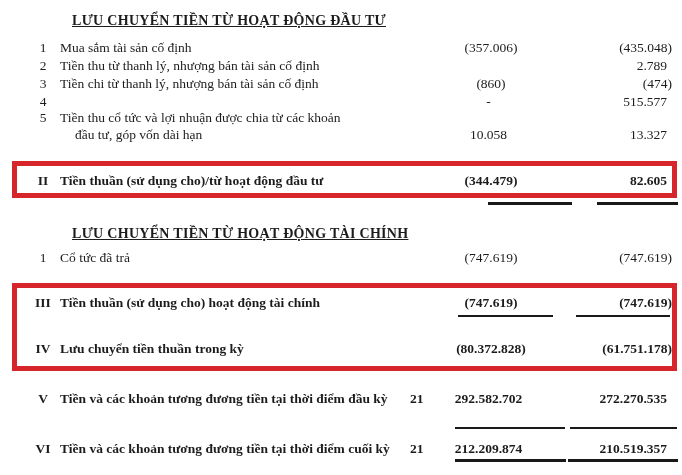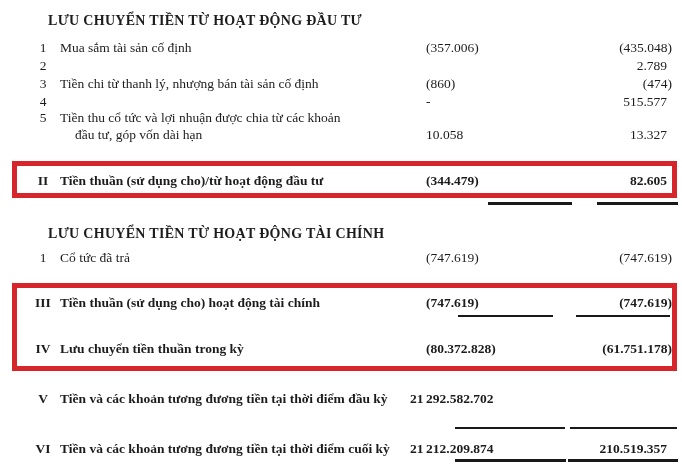--- a/index.html
+++ b/index.html
@@ -4,30 +4,30 @@
 <style>
   :root { --hl:#d6252b; }
   * { margin:0; padding:0; box-sizing:border-box; }
   body { background:#fff; }
   .page {
     position:relative; width:682px; height:475px; background:#fff;
     font-family:"Liberation Serif","DejaVu Serif",serif;
     color:#1c1c1c; font-size:13.5px; overflow:hidden;
   }
   .sec-title {
-    position:absolute; left:48px; font-weight:700; font-size:14px;
-    white-space:nowrap; letter-spacing:.3px;
+    position:absolute; left:72px; font-weight:700; font-size:14px;
+    white-space:nowrap; letter-spacing:.3px;text-decoration:underline;
   }
   .row { position:absolute; left:0; width:682px; height:17px; line-height:17px; white-space:nowrap; }
   .row span { position:absolute; top:0; line-height:17px; }
   .no    { left:30px; width:26px; text-align:center; }
   .label { left:60px; }
   .row .l2 { left:75px; top:17px; }
   .note  { left:410px; width:44px; font-weight:700; }
-  .v1    { right:126px; width:130px; text-align:left; }
+  .v1    { right:126px; width:130px; text-align:center; }
   .v2    { right:10px;  width:115px; text-align:right; }
   .row .bot { top:auto; bottom:2px; }
   .b { font-weight:700; }
   .pos { padding-right:5px; }
   .hl {
     position:absolute; left:12px; width:665px;
     border:5px solid var(--hl);
   }
   .rule { position:absolute; background:#191919; }
 </style>
@@ -40,20 +40,21 @@
 
   <div class="row" style="top:39px">
     <span class="no">1</span>
     <span class="label">Mua sắm tài sản cố định</span>
     <span class="v1 val">(357.006)</span>
     <span class="v2 val">(435.048)</span>
   </div>
 
   <div class="row" style="top:57px">
     <span class="no">2</span>
+    <span class="label">Tiền thu từ thanh lý, nhượng bán tài sản cố định</span>
     <span class="v2 val pos">2.789</span>
   </div>
 
   <div class="row" style="top:75px">
     <span class="no">3</span>
     <span class="label">Tiền chi từ thanh lý, nhượng bán tài sản cố định</span>
     <span class="v1 val">(860)</span>
     <span class="v2 val">(474)</span>
   </div>
 
@@ -109,20 +110,21 @@
     <span class="label">Lưu chuyển tiền thuần trong kỳ</span>
     <span class="v1 val">(80.372.828)</span>
     <span class="v2 val">(61.751.178)</span>
   </div>
 
   <div class="row b" style="top:390px">
     <span class="no">V</span>
     <span class="label">Tiền và các khoản tương đương tiền tại thời điểm đầu kỳ</span>
     <span class="note">21</span>
     <span class="v1 val pos">292.582.702</span>
+    <span class="v2 val pos">272.270.535</span>
   </div>
 
   <div class="rule" style="top:427px;height:2px;left:455px;width:110px"></div>
   <div class="rule" style="top:427px;height:2px;left:570px;width:107px"></div>
 
   <div class="row b" style="top:440px">
     <span class="no">VI</span>
     <span class="label">Tiền và các khoản tương đương tiền tại thời điểm cuối kỳ</span>
     <span class="note">21</span>
     <span class="v1 val pos">212.209.874</span>

